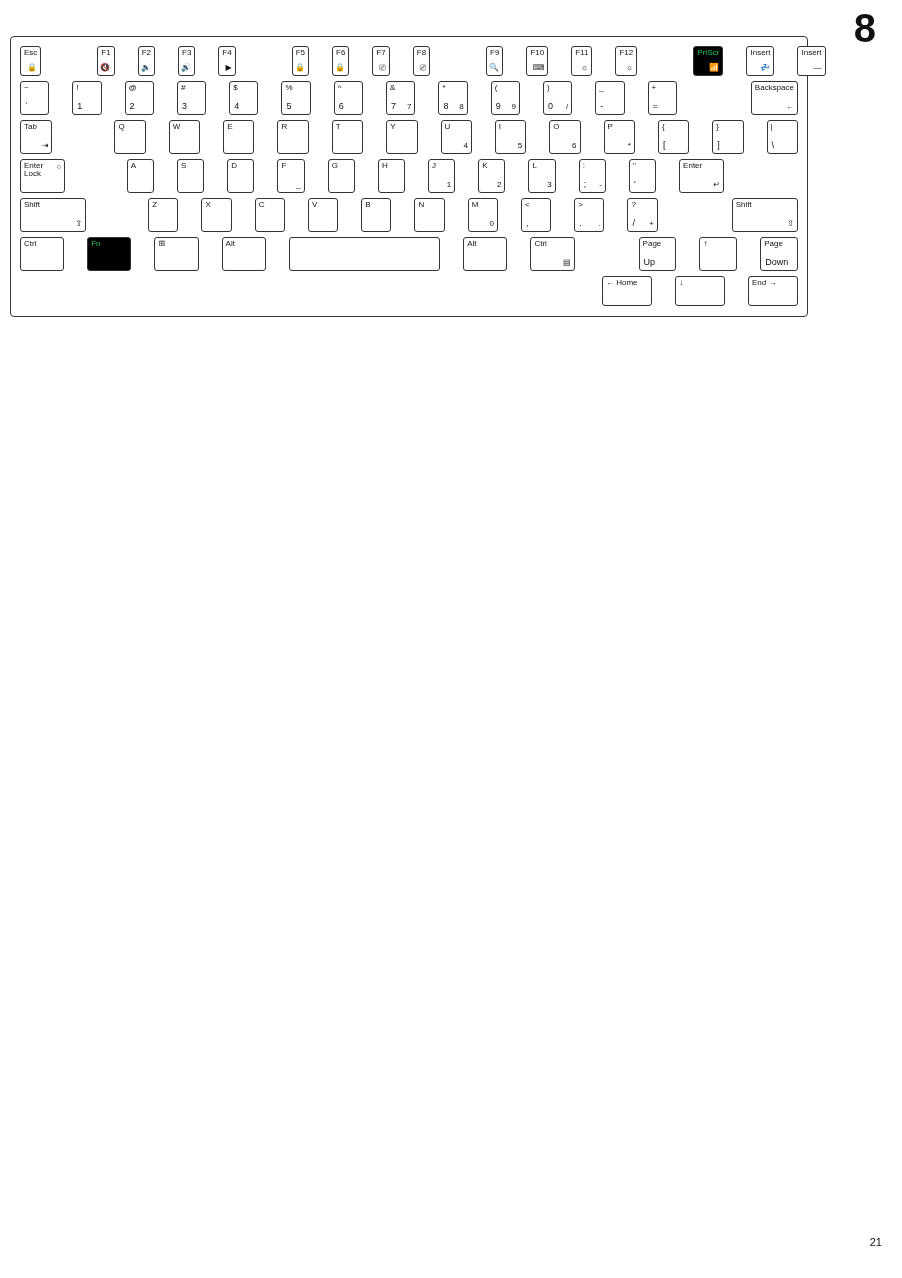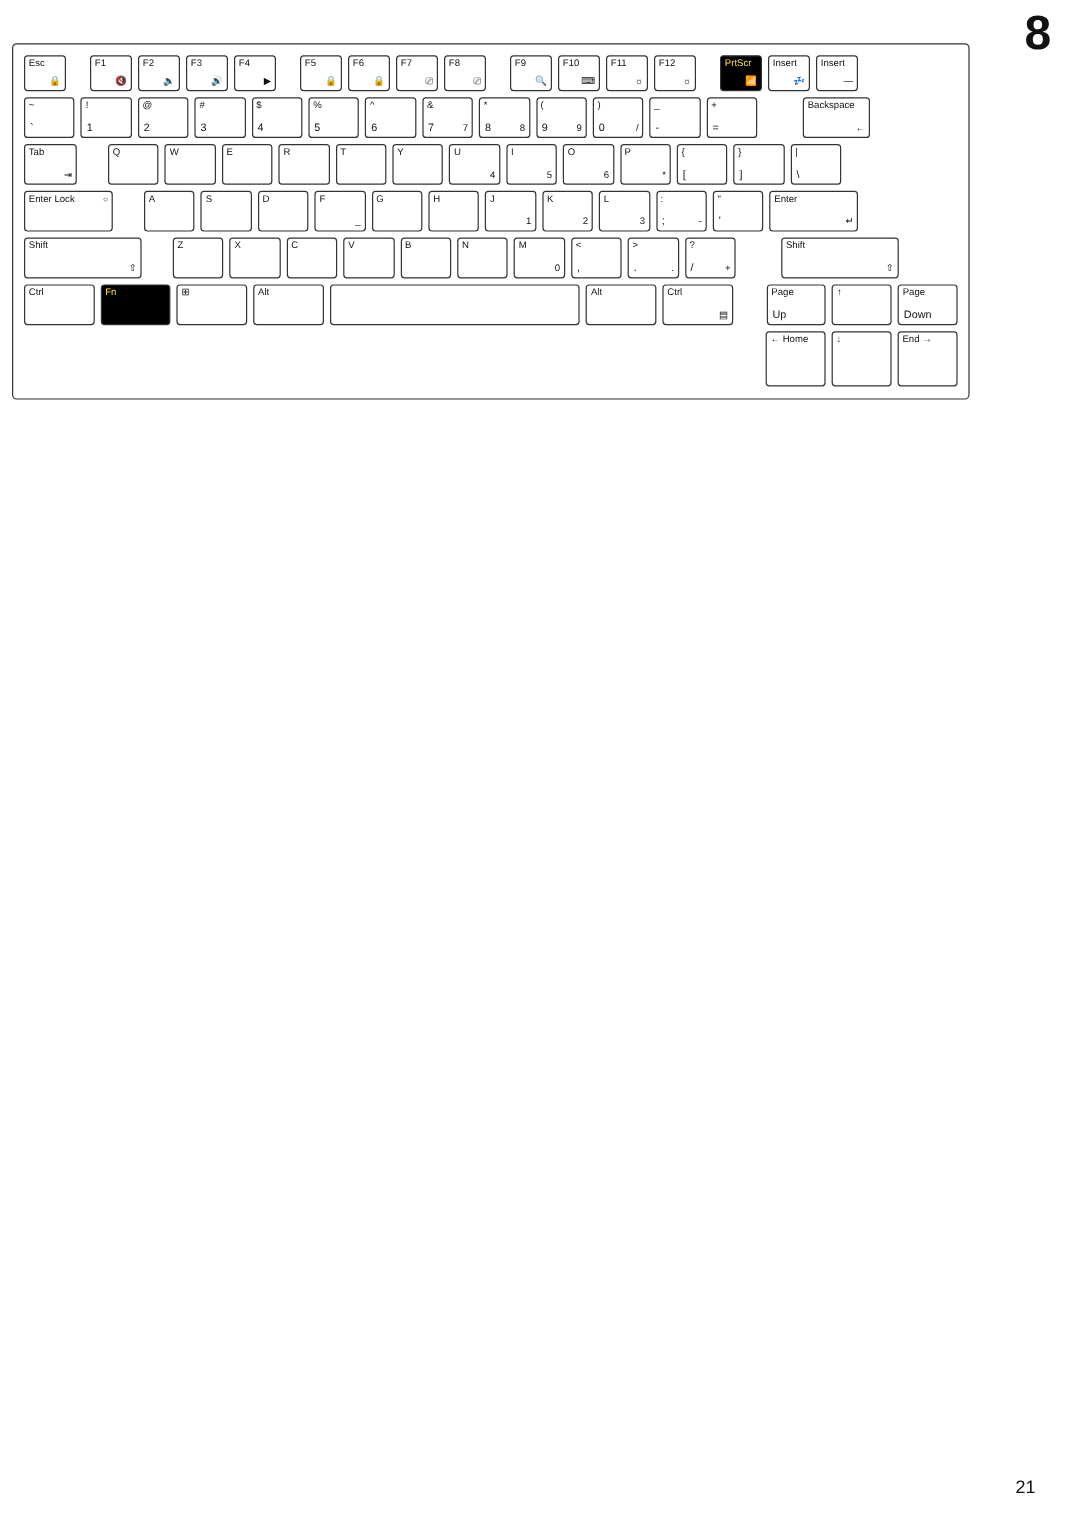--- a/index.html
+++ b/index.html
@@ -1,50 +1,50 @@
 <!DOCTYPE html>
 <html><head>
 <meta charset="utf-8">
 <style>
   html,body{margin:0;padding:0;background:#fff;color:#111;font-family:"Segoe UI",Arial,Helvetica,sans-serif}
   .page{position:relative;width:902px;height:1278px;margin:0 auto;box-sizing:border-box;padding:18px 10px 0 10px}
   .chapter-number{position:absolute;top:6px;right:26px;font-size:40px;font-weight:800;color:#111}
   h1.page-title{font-size:40px;line-height:1.08;font-weight:700;margin:40px 0 12px -4px;letter-spacing:-.5px}
   ol.steps{margin:4px 0 0 -6px;padding-left:44px;font-size:17px;line-height:1.55}
   ol.steps li{padding-left:2px;margin-bottom:4px}
-  .page-number{position:absolute;right:39px;bottom:30px;font-size:15px}
+  .page-number{position:absolute;right:20px;bottom:30px;font-size:11px}
 
   
   .kbd-wrap{margin-top:18px;border:1px solid #333;border-radius:4px;width:778px;padding:9px 9px 10px 9px}
-  .kbd-row{display:flex;gap:5px;margin-bottom:5px}
+  .kbd-row{display:flex;gap:23px;margin-bottom:5px}
   .kbd-row:last-child{margin-bottom:0}
   .key{position:relative;border:1px solid #333;border-radius:3px;height:30px;box-sizing:border-box;display:flex;flex-direction:column;justify-content:flex-start;align-items:flex-start;padding:2px 3px 2px 3px;background:#fff;font-family:Arial,Helvetica,sans-serif;color:#111;line-height:1}
   .key .tl{font-size:8px}
   .key .bl{font-size:9px;position:absolute;left:4px;bottom:3px}
   .key .tr{font-size:7px;position:absolute;right:3px;top:3px}
   .key .br{font-size:8px;position:absolute;right:3px;bottom:3px}
-  .key.dark{background:#000;color:#fde047}
+  .key.dark{background:#000;color:#22c55e}
   .arrow{font-size:9px}
 
   
   .row0 .key{width:35px}
   .row1 .key{width:42.4px;height:34px}
   .row1 .key.bksp{width:56px}
   .row2 .key{width:42.4px;height:34px}
   .row2 .key.tab{width:44px}
   .row3 .key{width:42.4px;height:34px}
   .row3 .key.caps{width:74px}
   .row3 .key.enter{width:74px}
   .row4 .key{width:42.4px;height:34px}
   .row4 .key.shift{width:98px}
   .row4 .key.shift-r{width:98px}
   .row5 .key{width:59px;height:34px}
   .row5 .key.space{width:210px}
   .row5 .key.narrow{width:50px}
-  .row6 .key{width:50px;height:46px}
+  .row6 .key{width:50px;height:30px}
   .row6{justify-content:flex-end}
   .row6{margin-top:-0px}
 
   
   .ico{font-size:8px}
 </style>
 </head>
 <body>
 
 <div class="page">

